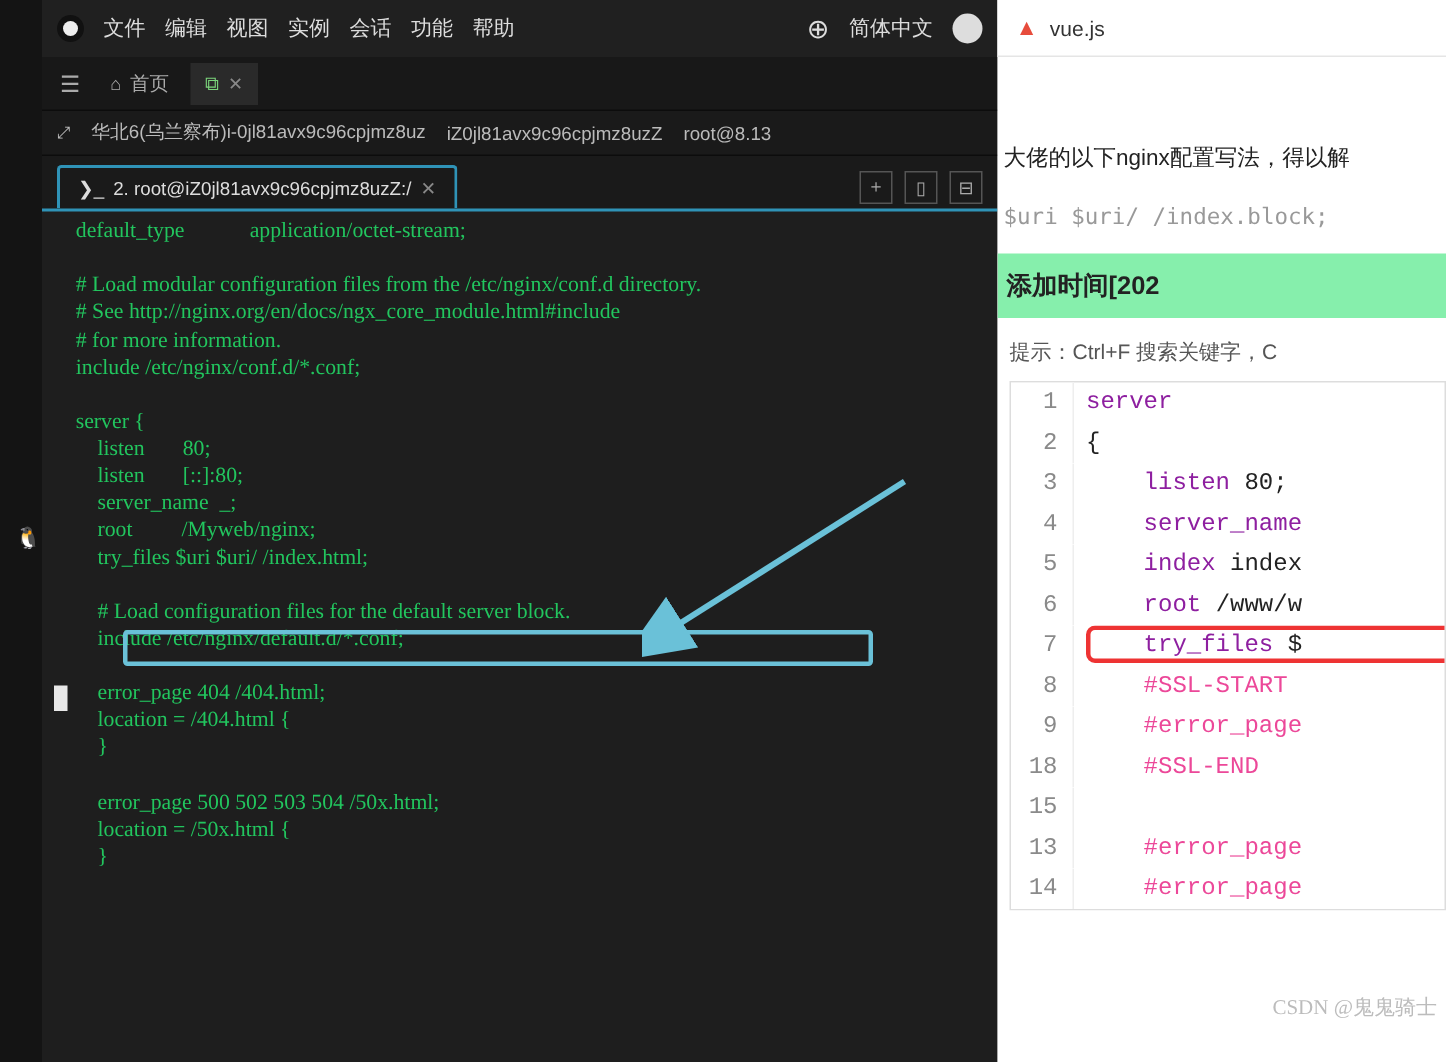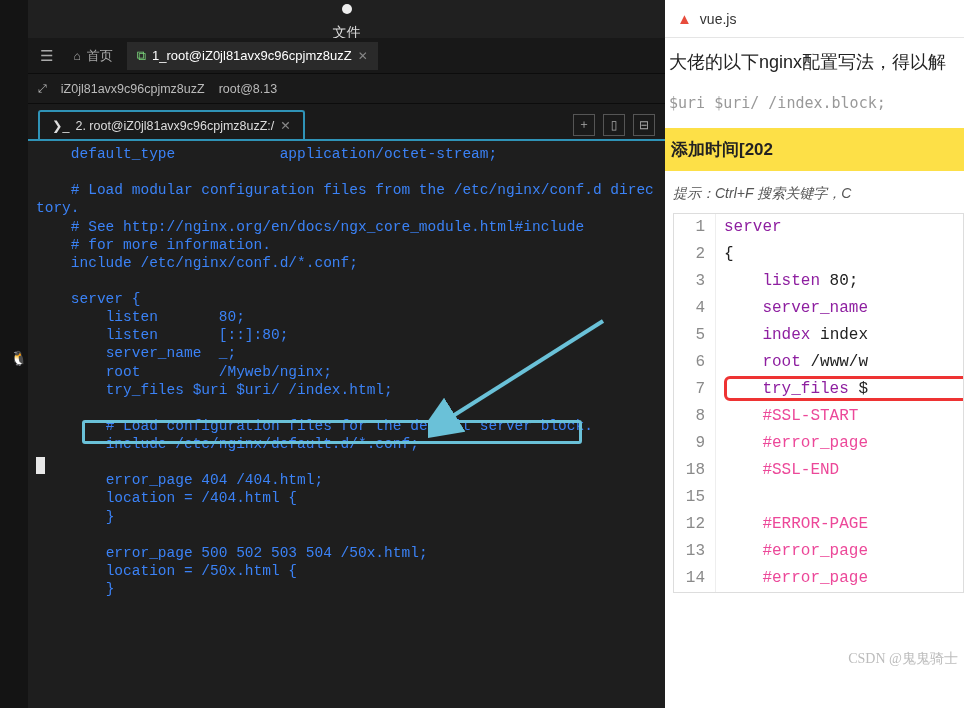--- a/index.html
+++ b/index.html
@@ -5,21 +5,21 @@
 * { box-sizing: border-box; margin: 0; padding: 0; }
 body { font-family: "Microsoft YaHei", Arial, sans-serif; font-size: 13px; overflow: hidden; width: 964px; height: 708px; position: relative; background: #fff; }
 
 
 .app-left { position: absolute; left:0; top:0; width: 665px; height:708px; background:#1e1e1e; color:#ccc; display:flex; }
 .sidebar-rail { width:28px; background:#141414; display:flex; flex-direction:column; align-items:center; padding-top:8px; gap:28px; color:#888; font-size:12px; writing-mode:vertical-rl; }
 .rail-icon { writing-mode:horizontal-tb; font-size:14px; }
 .app-body { flex:1; display:flex; flex-direction:column; min-width:0; }
 
 
-.menubar { height:38px; background:#202020; display:flex; align-items:center; padding:0 10px; gap:24px; color:#ddd; font-size:14px;flex-direction:column; }
+.menubar { height:38px; background:#202020; display:flex; align-items:center; padding:0 10px; gap:13px; color:#ddd; font-size:14px; }
 .menubar .logo { width:18px; height:18px; border-radius:50%; background:#111; display:inline-block; position:relative; }
 .menubar .logo::before{content:""; position:absolute; width:10px; height:10px; background:#eee; border-radius:50%; top:4px; left:4px;}
 .menubar .menu-item { cursor:pointer; }
 .menubar .spacer { flex:1; }
 .menubar .plus { font-size:18px; }
 .menubar .avatar { width:20px; height:20px; border-radius:50%; background:#ddd; }
 
 
 .tabstrip { height:36px; background:#181818; display:flex; align-items:center; padding:0 6px; gap:4px; font-size:13px; color:#aaa; border-bottom:1px solid #0c0c0c; }
 .tabstrip .tab { display:flex; align-items:center; gap:6px; padding:6px 10px; cursor:pointer; }
@@ -33,47 +33,47 @@
 .crumb .expand-ico{font-size:11px;}
 
 
 .term-tabs { background:#1a1a1a; display:flex; align-items:center; padding:6px 10px 0 10px; gap:8px; font-size:12.5px; }
 .term-tabs .ttab { display:flex; align-items:center; gap:6px; padding:6px 12px; border:2px solid #2f93b7; border-bottom:none; border-radius:3px 3px 0 0; color:#ddd; cursor:pointer; }
 .term-tabs .spacer{flex:1;}
 .term-tabs .ticon { width:22px; height:22px; border:1px solid #555; display:flex; align-items:center; justify-content:center; font-size:12px; cursor:pointer; color:#aaa; }
 
 
 .terminal { flex:1; background:#1e1e1e; padding:4px 8px 8px 8px; border-top:2px solid #2f93b7; overflow:hidden; position:relative; }
-.terminal pre { font-family:Liberation Mono, monospace; font-size:14.5px; line-height:1.25; color:#3b82f6; white-space:pre-wrap; word-break:break-all; }
+.terminal pre { font-family:Liberation Serif, serif; font-size:14.5px; line-height:1.25; color:#22c55e; white-space:pre-wrap; word-break:break-all; }
 .terminal .hl-box { position:absolute; border:3px solid #6ac1d8; border-radius:3px; height:24px; }
 .terminal .cursor { position:absolute; width:9px; height:17px; background:#e8e8e8; }
 
 
 svg.arrow { position:absolute; pointer-events:none; }
 
 
 .app-right { position:absolute; left:665px; top:0; width:299px; height:708px; background:#fff; color:#333; }
 .browser-tab { height:38px; background:#fff; display:flex; align-items:center; padding:0 12px; gap:8px; border-bottom:1px solid #e5e5e5; font-size:14px; }
 .flame { color:#e74c3c; font-size:15px; }
 .rcontent { padding:10px 0 0 0; font-size:15px; color:#222; overflow:hidden;}
-.rhead { padding:2px 0 14px 4px; font-size:18px;}
+.rhead { padding:2px 0 14px 4px; font-size:15px;margin-top:46px;}
 .snippet { font-family:Consolas,monospace; color:#6a8; padding:6px 4px 16px 4px; font-size:15px; white-space:nowrap; overflow:hidden;}
 .snippet .var{color:#999;}
-.addtime { background:#fde047; padding:10px 6px; font-weight:bold; font-size:17px; color:#222; white-space:nowrap; overflow:hidden;}
-.hint { padding:14px 6px 10px 8px; color:#555; font-size:14px; white-space:nowrap; overflow:hidden;font-style:italic;}
+.addtime { background:#86efac; padding:10px 6px; font-weight:bold; font-size:17px; color:#222; white-space:nowrap; overflow:hidden;}
+.hint { padding:14px 6px 10px 8px; color:#555; font-size:14px; white-space:nowrap; overflow:hidden;}
 .codebox { border:1px solid #ddd; margin:0 0 0 8px; font-family:Consolas,"Courier New",monospace; font-size:16px; line-height:27px; }
 .codebox .row { display:flex; white-space:nowrap; overflow:hidden; }
 .codebox .gut { width:42px; text-align:right; padding-right:10px; color:#8a8a8a; background:#fff; border-right:1px solid #eee; user-select:none;}
 .codebox .code { padding-left:8px; color:#222; overflow:hidden;font-family:Liberation Mono, monospace; }
 .codebox .kw { color:#8e1fa0; }
 .codebox .id { color:#222; }
 .codebox .cm { color:#ec4899; }
 .codebox .hlrow { position:relative; }
 .codebox .redbox { position:absolute; border:3px solid #e33; border-radius:6px; height:25px; left:50px; width:260px; top:0px;}
-.watermark { position:absolute; right:6px; bottom:40px; color:#bcbcbc; font-size:14px; font-family:"Microsoft YaHei"; }
+.watermark { position:absolute; right:6px; bottom:27px; color:#bcbcbc; font-size:14px; font-family:"Microsoft YaHei"; }
 
 
 .decos{position:absolute; left:688px; top:206px; display:flex; gap:22px;}
 .decos span{width:18px;height:18px;background:#2c2c2c;display:inline-block;}
 </style>
 </head>
 <body>
 
 <div class="app-left">
 
@@ -100,27 +100,27 @@
     </div>
 
     <div class="tabstrip">
       <span class="hamburger">☰</span>
       <div class="tab">
           <span class="home-ico">⌂</span>
           <span>首页</span>
         </div>
       <div class="tab active">
         <span style="color:#7bd47b">⧉</span>
-        <span>1_root@iZ0jl81avx9c96cpjmz8uzZ</span>
         <span class="x">✕</span>
       </div>
     </div>
 
     <div class="crumb">
       <span class="expand-ico">⤢</span>
+      <span>华北6(乌兰察布)i-0jl81avx9c96cpjmz8uz</span>
       <span>iZ0jl81avx9c96cpjmz8uzZ</span>
       <span>root@8.13</span>
     </div>
 
     <div class="term-tabs">
       <div class="ttab">
         <span>❯_</span>
         <span>2. root@iZ0jl81avx9c96cpjmz8uzZ:/</span>
         <span style="color:#888">✕</span>
       </div>
@@ -226,24 +226,20 @@
         </div>
         <div class="row">
           <div class="gut">18</div>
           <div class="code">&nbsp;&nbsp;&nbsp;&nbsp;<span class="cm">#SSL-END</span></div>
         </div>
         <div class="row">
           <div class="gut">15</div>
           <div class="code"></div>
         </div>
         <div class="row">
-          <div class="gut">12</div>
-          <div class="code">&nbsp;&nbsp;&nbsp;&nbsp;<span class="cm">#ERROR-PAGE</span></div>
-        </div>
-        <div class="row">
           <div class="gut">13</div>
           <div class="code">&nbsp;&nbsp;&nbsp;&nbsp;<span class="cm">#error_page</span></div>
         </div>
         <div class="row">
           <div class="gut">14</div>
           <div class="code">&nbsp;&nbsp;&nbsp;&nbsp;<span class="cm">#error_page</span></div>
         </div>
       </div>
   </div>
   <div class="watermark">CSDN @鬼鬼骑士</div>

